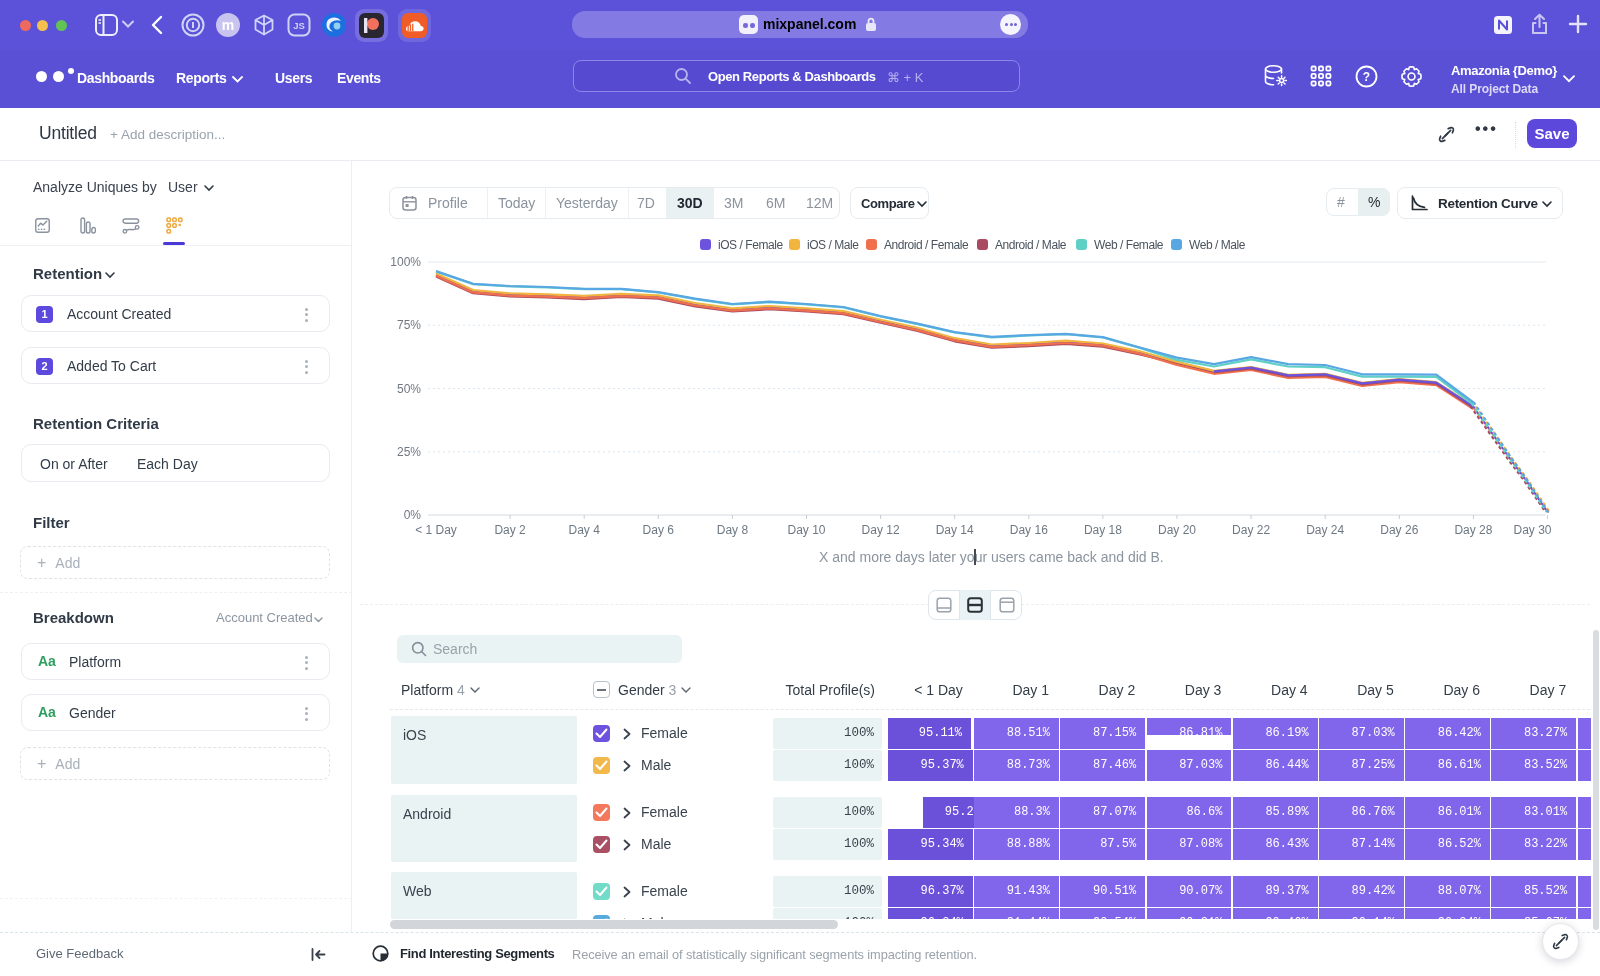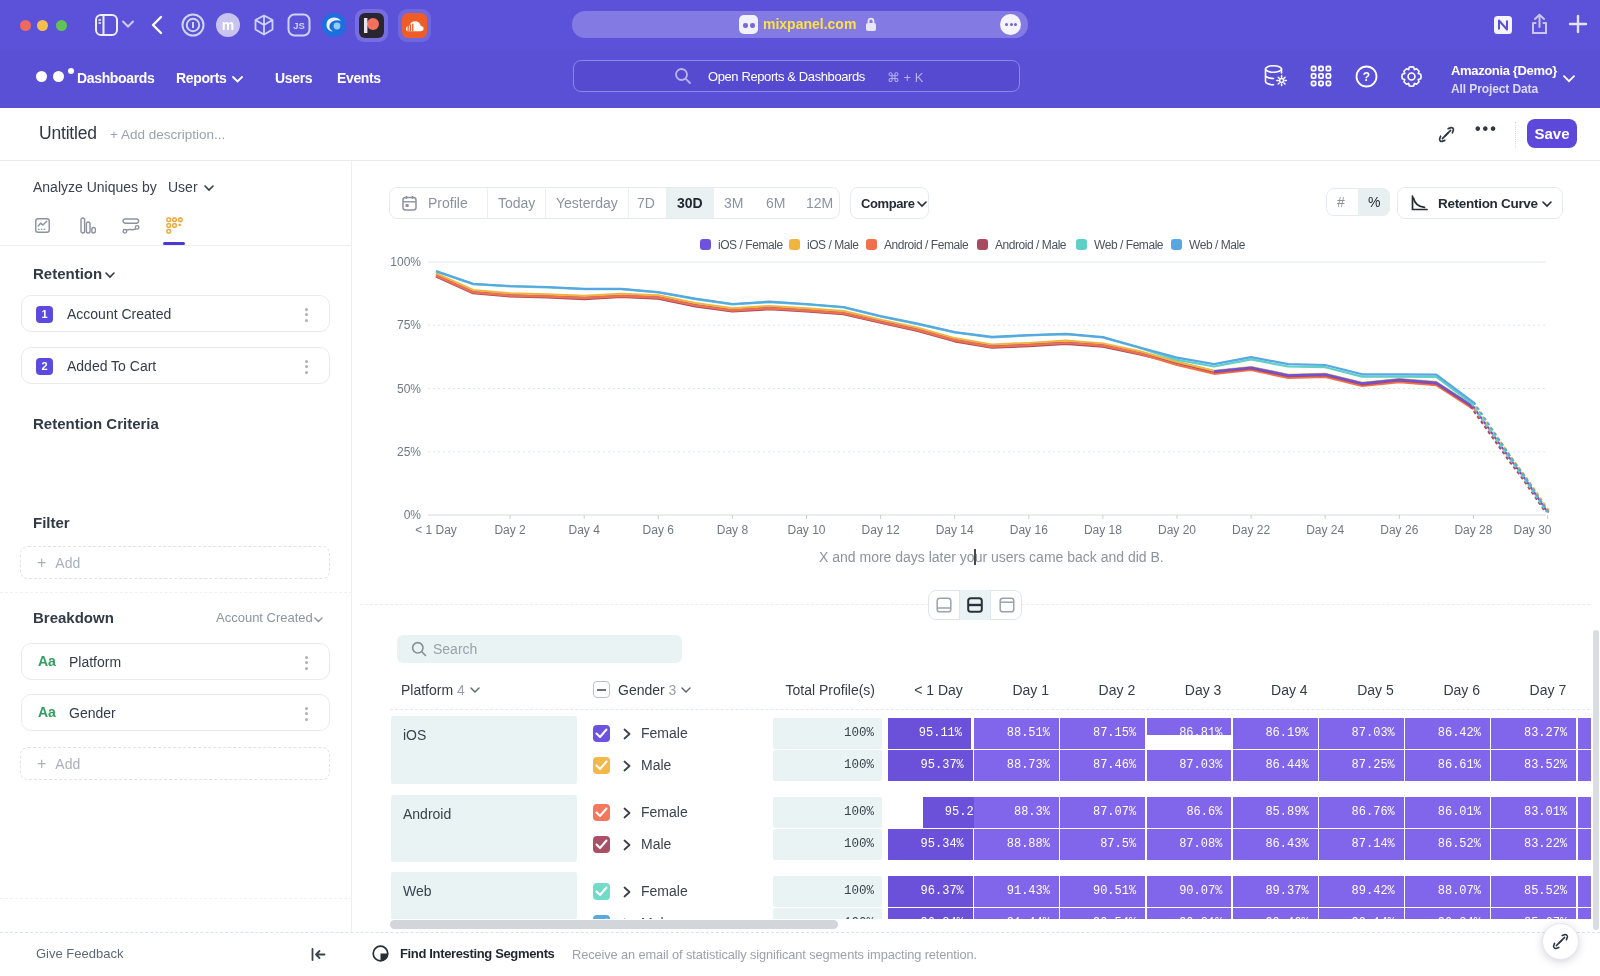--- a/index.html
+++ b/index.html
@@ -83,21 +83,21 @@
   <svg class="abs" style="left:402px;top:13px" width="25" height="25" viewBox="0 0 25 25">
         <path d="M4 16.2 C4 13.8 5.8 12.6 7.4 12.9 C7.9 10 10.3 8.2 13 8.2 C15.9 8.2 18.3 10.2 18.8 12.9 C20.3 12.8 21.6 13.9 21.6 15.5 C21.6 17.2 20.2 18.3 18.7 18.3 L6.8 18.3 C5.2 18.3 4 17.4 4 16.2 Z" fill="#fff"></path>
         <rect x="5.5" y="12.2" width="1.3" height="6.1" rx="0.6" fill="#f05c28"></rect>
         <rect x="7.8" y="11.2" width="1.3" height="7.1" rx="0.6" fill="#f05c28"></rect>
         <rect x="10.1" y="10.4" width="1.3" height="7.9" rx="0.6" fill="#f05c28"></rect>
       </svg>
   <div class="abs" style="left:572px;top:11px;width:456px;height:27px;border-radius:13px;background:#837be3"></div>
   <div class="abs" style="left:739px;top:15px;width:19px;height:19px;border-radius:5px;background:#f2f1fb"></div>
   <div class="abs" style="left:743px;top:23px;width:4.5px;height:4.5px;border-radius:50%;background:#7468dd"></div>
   <div class="abs" style="left:750px;top:23px;width:4.5px;height:4.5px;border-radius:50%;background:#7468dd"></div>
-  <div class="abs" style="left:763px;top:16px;font-size:14px;font-weight:700;color:#fde047">mixpanel.com</div>
+  <div class="abs" style="left:763px;top:16px;font-size:14px;font-weight:700;color:#000000">mixpanel.com</div>
   <svg class="abs" style="left:865px;top:17px" width="12" height="15" viewBox="0 0 12 15">
         <rect x="1" y="6" width="10" height="8" rx="2" fill="#e8e6f8"></rect>
         <path d="M3.5 6 V4.2 C3.5 2.7 4.6 1.6 6 1.6 C7.4 1.6 8.5 2.7 8.5 4.2 V6" fill="none" stroke="#e8e6f8" stroke-width="1.8"></path>
       </svg>
   <div class="abs" style="left:1000px;top:14px;width:21px;height:21px;border-radius:50%;background:#f5f4fd"></div>
   <div class="abs" style="left:1005px;top:23px;width:3px;height:3px;border-radius:50%;background:#6f63da"></div>
   <div class="abs" style="left:1009.5px;top:23px;width:3px;height:3px;border-radius:50%;background:#6f63da"></div>
   <div class="abs" style="left:1014px;top:23px;width:3px;height:3px;border-radius:50%;background:#6f63da"></div>
   <svg class="abs" style="left:1492px;top:14px" width="22" height="22" viewBox="0 0 22 22">
         <rect x="2" y="2" width="18" height="18" rx="3.5" fill="#f5f4fc"></rect>
@@ -121,21 +121,21 @@
   <svg class="abs" style="left:232px;top:76px" width="11" height="7" viewBox="0 0 11 7">
       <path d="M1 1 L5.5 5.5 L10 1" fill="none" stroke="#fff" stroke-width="1.8" stroke-linecap="round"></path>
     </svg>
   <div class="navlink" style="left:275px">Users</div>
   <div class="navlink" style="left:337px">Events</div>
   <div class="abs" style="left:573px;top:60px;width:447px;height:32px;border:1px solid #8d85e8;border-radius:8px;background:#564bd0"></div>
   <svg class="abs" style="left:674px;top:67px" width="18" height="18" viewBox="0 0 18 18">
       <circle cx="7.5" cy="7.5" r="5.5" fill="none" stroke="#b9b3f0" stroke-width="1.8"></circle>
       <line x1="11.8" y1="11.8" x2="16" y2="16" stroke="#b9b3f0" stroke-width="1.8" stroke-linecap="round"></line>
     </svg>
-  <div class="abs" style="left:708px;top:69px;font-size:13px;font-weight:400;letter-spacing:-.4px;color:#fff">Open Reports &amp; Dashboards</div>
+  <div class="abs" style="left:708px;top:69px;font-size:13px;font-weight:700;letter-spacing:-.4px;color:#fff">Open Reports &amp; Dashboards</div>
   <div class="abs" style="left:887px;top:70px;font-size:13px;color:#b6b0ef">⌘ + K</div>
   <svg class="abs" style="left:1263px;top:64px" width="26" height="25" viewBox="0 0 26 25">
       <ellipse cx="10.5" cy="5" rx="8" ry="3.3" fill="none" stroke="#fff" stroke-width="1.6"></ellipse>
       <path d="M2.5 5 V17.5 C2.5 19.3 6 20.8 10.5 20.8 M2.5 11.2 C2.5 13 6 14.5 10.5 14.5 M18.5 5 V9" fill="none" stroke="#fff" stroke-width="1.6" stroke-linecap="round"></path>
       <g transform="translate(12.2,10.2)">
         <circle cx="6.4" cy="6.4" r="2" fill="none" stroke="#fff" stroke-width="1.5"></circle>
         <g stroke="#fff" stroke-width="1.5" stroke-linecap="round">
           <path d="M6.4 1.6 V3 M6.4 9.8 V11.2 M1.6 6.4 H3 M9.8 6.4 H11.2 M3 3 L4 4 M8.8 8.8 L9.8 9.8 M9.8 3 L8.8 4 M4 8.8 L3 9.8"></path>
         </g>
       </g>
@@ -234,20 +234,24 @@
 <div class="card" style="top:347px">
       <div class="badge">2</div>
       <div class="cardtxt">Added To Cart</div>
       <div class="kebab">
         <i></i>
         <i></i>
         <i></i>
       </div>
     </div>
 <div class="abs" style="left:33px;top:415px;font-size:15px;font-weight:700;color:#313b47">Retention Criteria</div>
+<div class="card" style="top:444px;height:38px">
+      <div class="cardtxt" style="left:18px;top:11px">On or After</div>
+      <div class="cardtxt" style="left:115px;top:11px">Each Day</div>
+    </div>
 <div class="abs" style="left:33px;top:514px;font-size:15px;font-weight:700;color:#313b47">Filter</div>
 <div class="dashbox" style="top:546px"><span style="margin-left:16px;font-size:16px">+</span><span style="margin-left:9px">Add</span></div>
 <div class="abs" style="left:0px;top:592px;width:352px;height:0;border-top:1px dashed #eef1f4"></div>
 <div class="abs" style="left:33px;top:609px;font-size:15px;font-weight:700;color:#313b47">Breakdown</div>
 <div class="abs" style="left:216px;top:610px;font-size:13px;color:#8b95a0">Account Created</div>
 <svg class="abs" style="left:314px;top:617px" width="9" height="6" viewBox="0 0 9 6">
       <path d="M1 1 L4.5 4.5 L8 1" fill="none" stroke="#8b95a0" stroke-width="1.4" stroke-linecap="round"></path>
     </svg>
 <div class="card" style="top:643px">
       <div class="abs" style="left:16px;top:9px;font-size:14px;font-weight:700;color:#2f9e5f">Aa</div>

